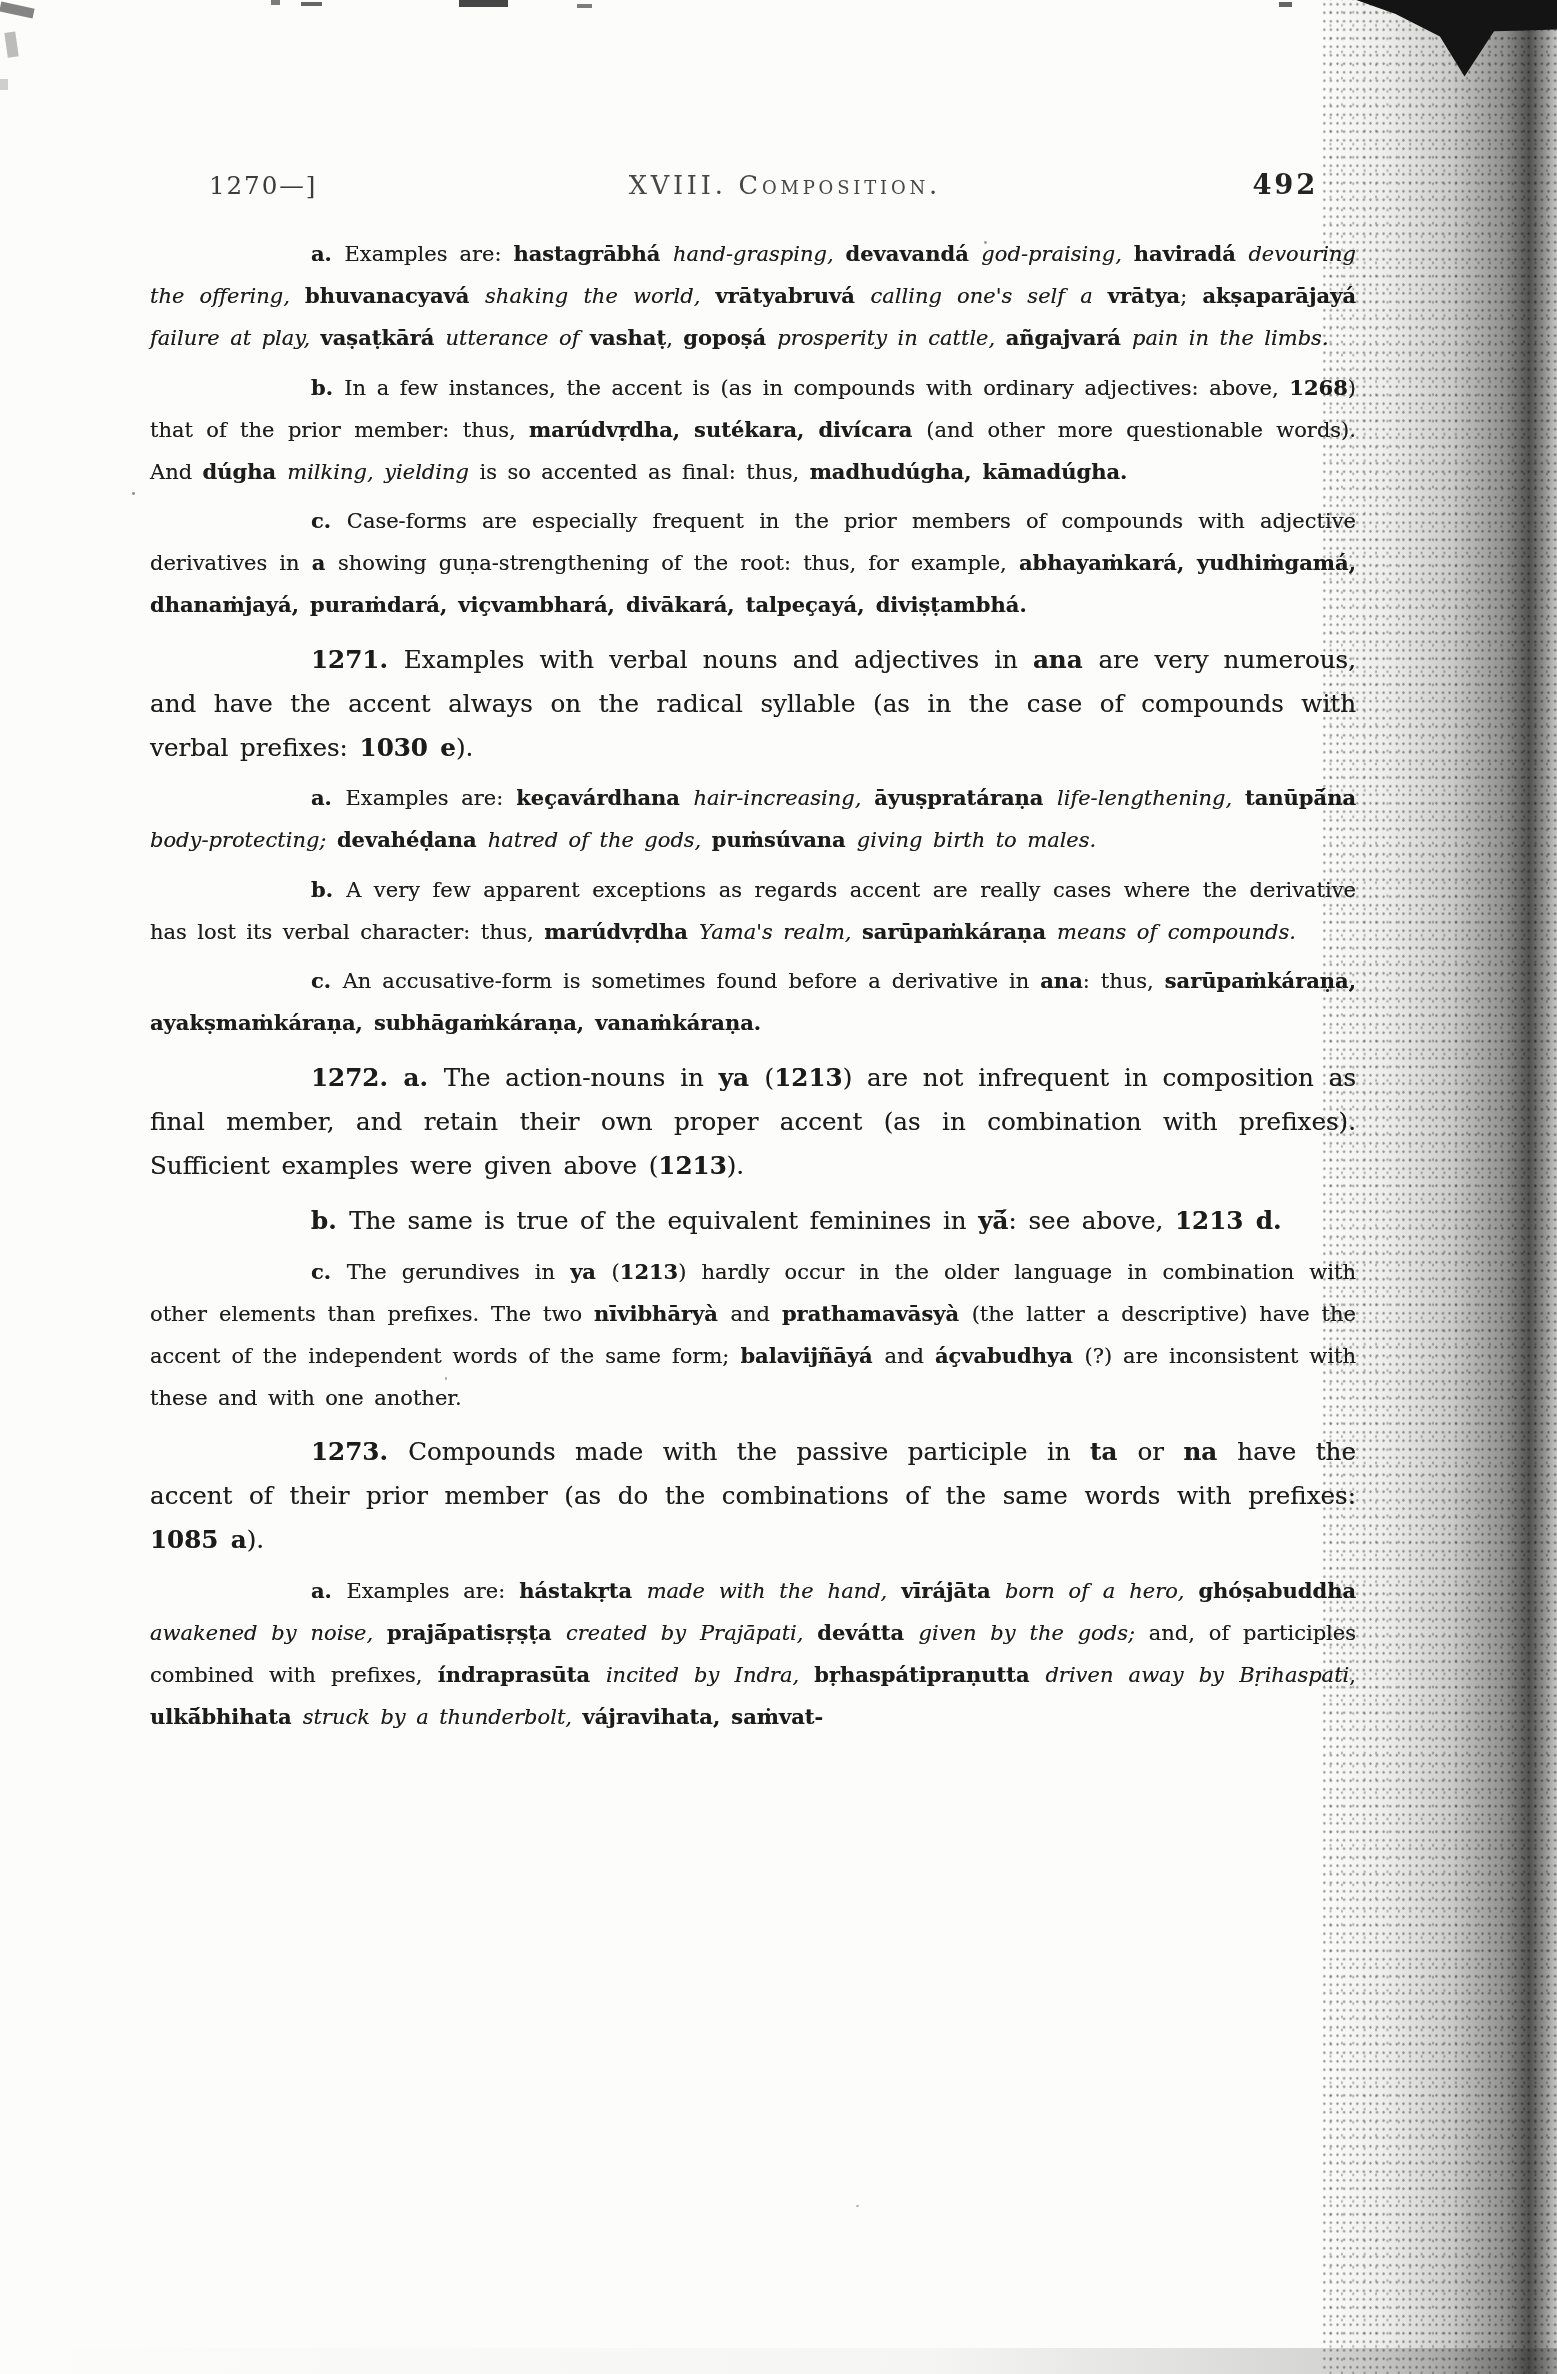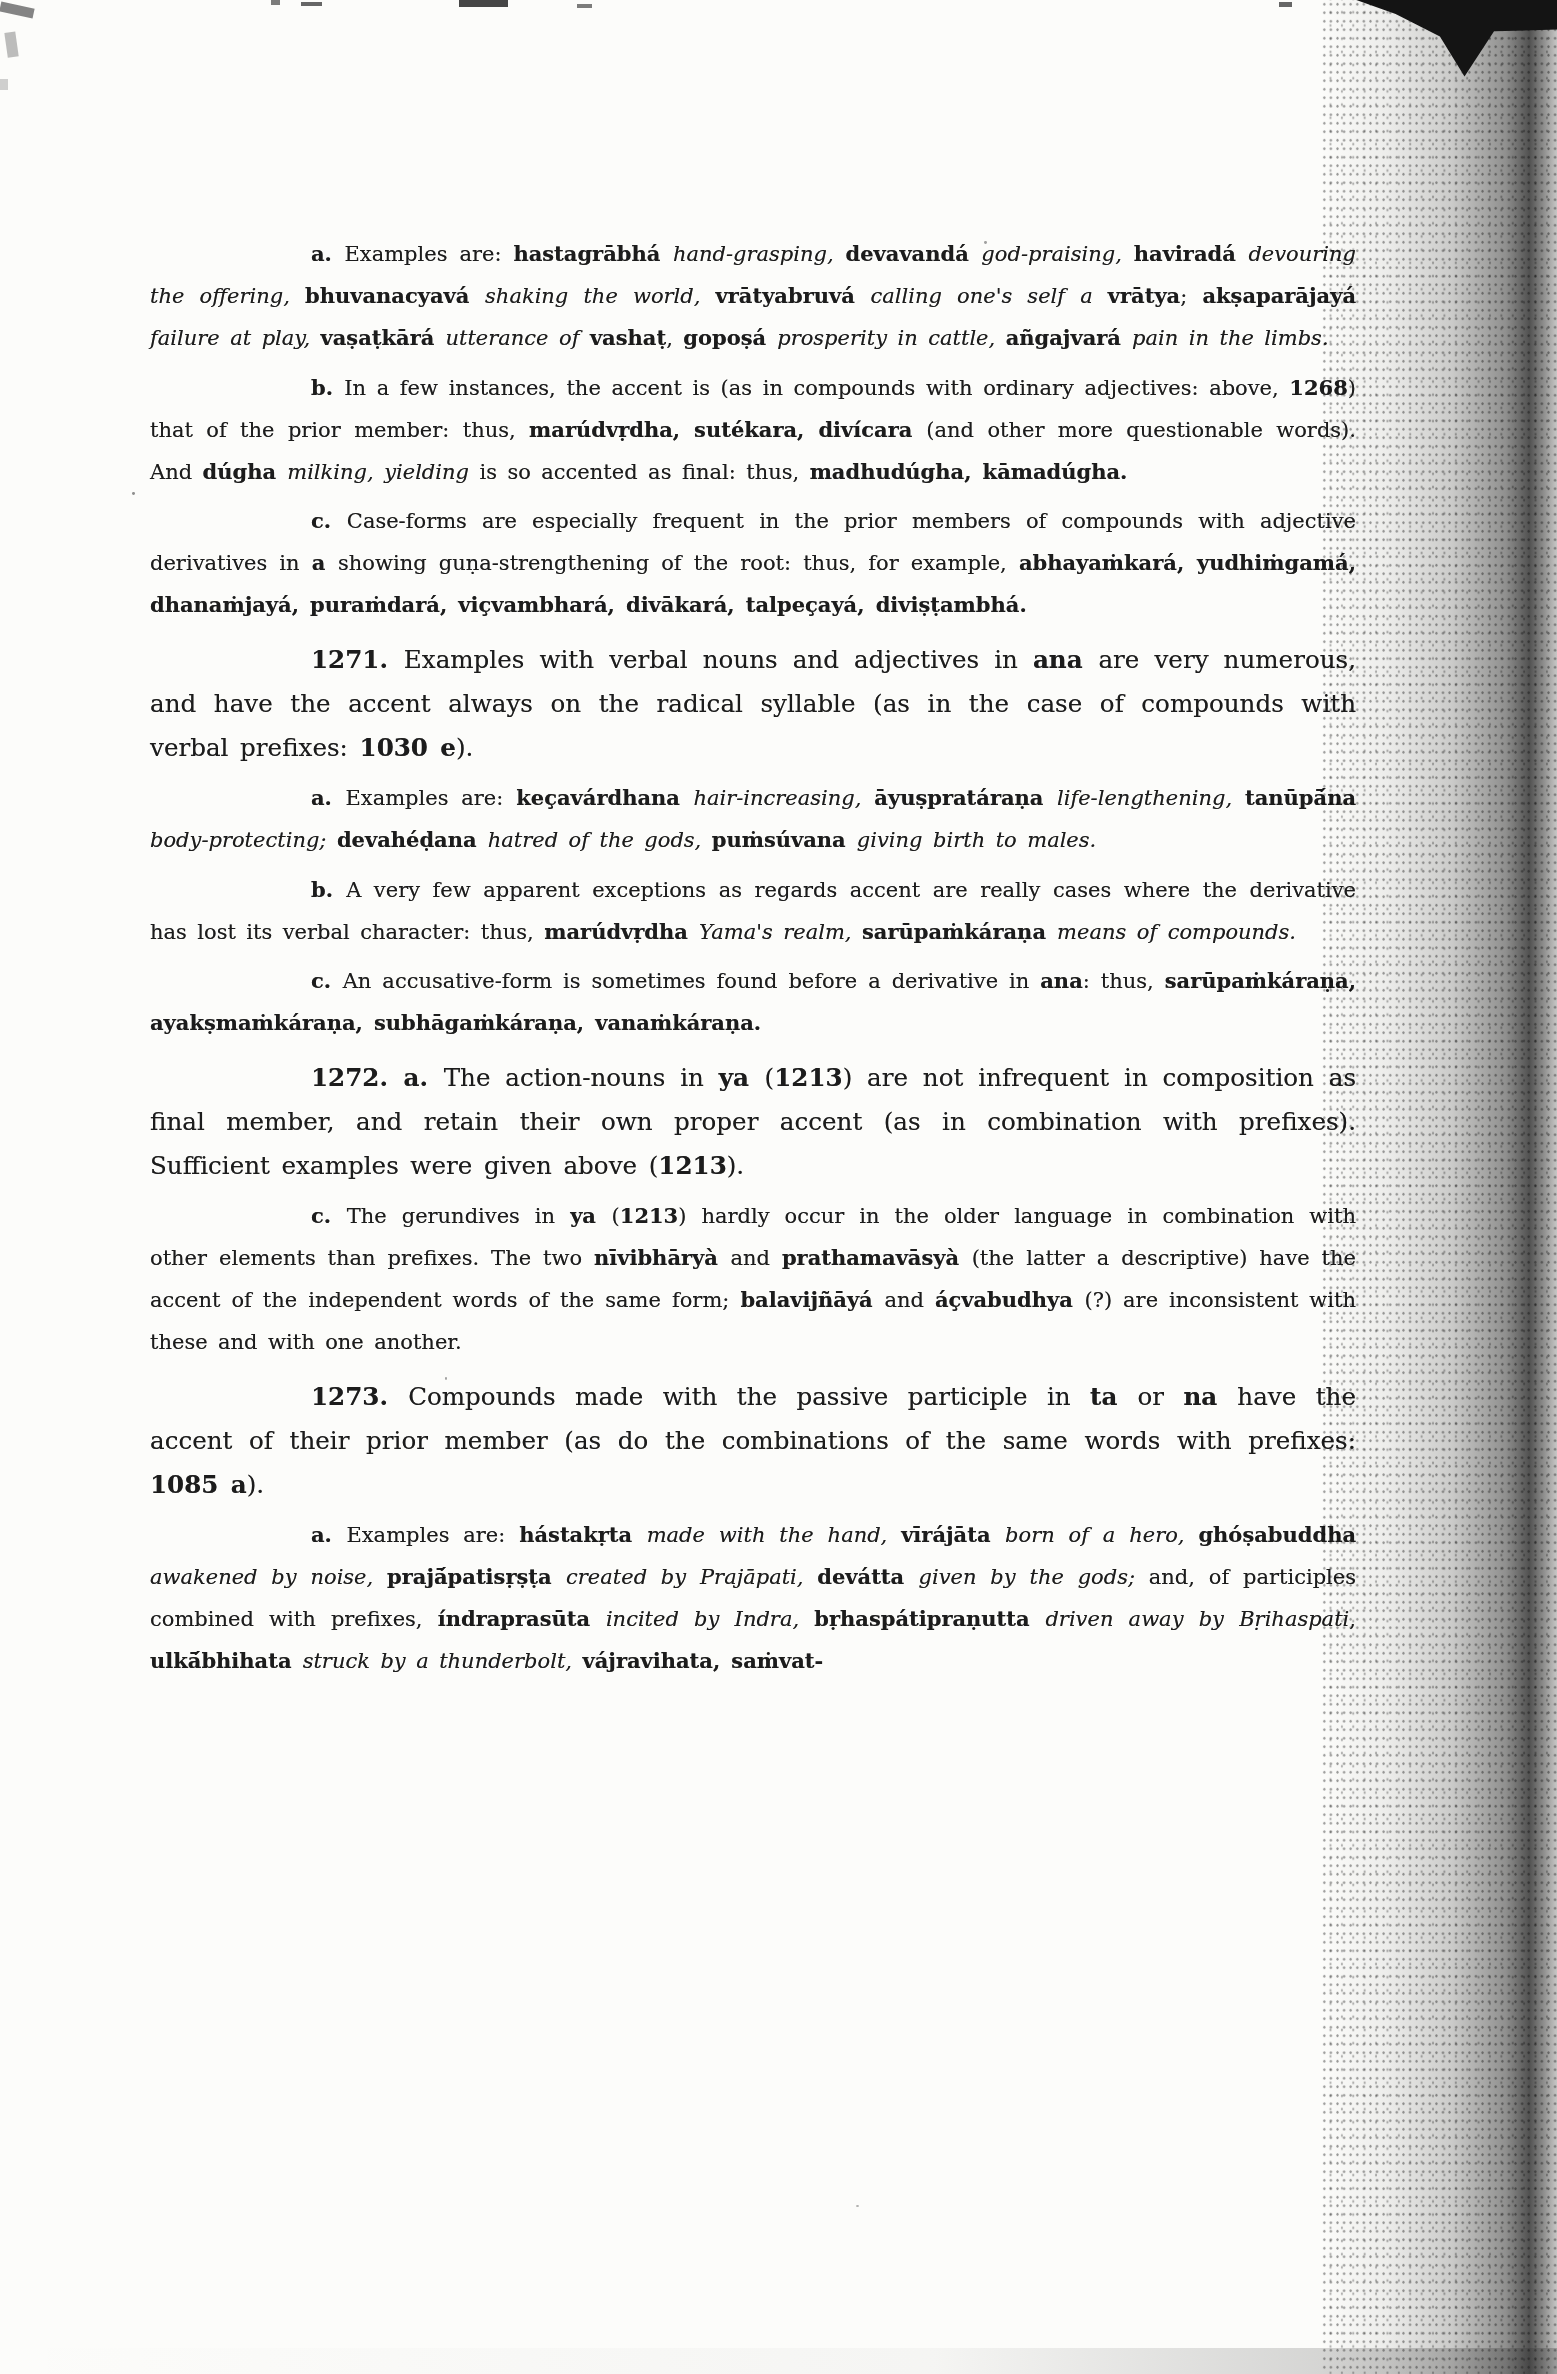--- a/index.html
+++ b/index.html
@@ -85,30 +85,36 @@
   .bottom-fade{
     position:absolute;left:0;bottom:0;width:100%;height:26.5px;
     background:linear-gradient(to right, rgba(70,70,70,0) 0%, rgba(70,70,70,.04) 60%, rgba(40,40,40,.25) 96%);
   }
 </style>
 </head>
 <body>
 
 <div class="page">
 
+  <header class="page-header">
+    <span class="h-left">1270—]</span>
+    <span class="h-center">XVIII. Composition.</span>
+    <span class="h-right">492</span>
+  </header>
 
   <main class="text-body" id="text-body">
       <p class="para small"><span class="seg-b">a. </span><span class="seg-n">Examples are: </span><span class="seg-b">hastagrābhá </span><span class="seg-i">hand-grasping, </span><span class="seg-b">devavandá </span><span class="seg-i">god-praising, </span><span class="seg-b">haviradá </span><span class="seg-i">devouring the offering, </span><span class="seg-b">bhuvanacyavá </span><span class="seg-i">shaking the world, </span><span class="seg-b">vrātyabruvá </span><span class="seg-i">calling one's self a </span><span class="seg-b">vrātya</span><span class="seg-n">; </span><span class="seg-b">akṣaparājayá </span><span class="seg-i">failure at play, </span><span class="seg-b">vaṣaṭkārá </span><span class="seg-i">utterance of </span><span class="seg-b">vashaṭ</span><span class="seg-n">, </span><span class="seg-b">gopoṣá </span><span class="seg-i">prosperity in cattle, </span><span class="seg-b">añgajvará </span><span class="seg-i">pain in the limbs.</span></p>
       <p class="para small"><span class="seg-b">b. </span><span class="seg-n">In a few instances, the accent is (as in compounds with ordinary adjectives: above, </span><span class="seg-b">1268</span><span class="seg-n">) that of the prior member: thus, </span><span class="seg-b">marúdvṛdha, sutékara, divícara </span><span class="seg-n">(and other more questionable words). And </span><span class="seg-b">dúgha </span><span class="seg-i">milking, yielding </span><span class="seg-n">is so accented as final: thus, </span><span class="seg-b">madhudúgha, kāmadúgha.</span></p>
       <p class="para small"><span class="seg-b">c. </span><span class="seg-n">Case-forms are especially frequent in the prior members of compounds with adjective derivatives in </span><span class="seg-b">a </span><span class="seg-n">showing guṇa-strengthening of the root: thus, for example, </span><span class="seg-b">abhayaṁkará, yudhiṁgamá, dhanaṁjayá, puraṁdará, viçvambhará, divākará, talpeçayá, diviṣṭambhá.</span></p>
       <p class="para large"><span class="seg-b">1271. </span><span class="seg-n">Examples with verbal nouns and adjectives in </span><span class="seg-b">ana </span><span class="seg-n">are very numerous, and have the accent always on the radical syllable (as in the case of compounds with verbal prefixes: </span><span class="seg-b">1030 e</span><span class="seg-n">).</span></p>
       <p class="para small"><span class="seg-b">a. </span><span class="seg-n">Examples are: </span><span class="seg-b">keçavárdhana </span><span class="seg-i">hair-increasing, </span><span class="seg-b">āyuṣpratáraṇa </span><span class="seg-i">life-lengthening, </span><span class="seg-b">tanūpā́na </span><span class="seg-i">body-protecting; </span><span class="seg-b">devahéḍana </span><span class="seg-i">hatred of the gods, </span><span class="seg-b">puṁsúvana </span><span class="seg-i">giving birth to males.</span></p>
       <p class="para small"><span class="seg-b">b. </span><span class="seg-n">A very few apparent exceptions as regards accent are really cases where the derivative has lost its verbal character: thus, </span><span class="seg-b">marúdvṛdha </span><span class="seg-i">Yama's realm, </span><span class="seg-b">sarūpaṁkáraṇa </span><span class="seg-i">means of compounds.</span></p>
       <p class="para small"><span class="seg-b">c. </span><span class="seg-n">An accusative-form is sometimes found before a derivative in </span><span class="seg-b">ana</span><span class="seg-n">: thus, </span><span class="seg-b">sarūpaṁkáraṇa, ayakṣmaṁkáraṇa, subhāgaṁkáraṇa, vanaṁkáraṇa.</span></p>
       <p class="para large"><span class="seg-b">1272. a. </span><span class="seg-n">The action-nouns in </span><span class="seg-b">ya </span><span class="seg-n">(</span><span class="seg-b">1213</span><span class="seg-n">) are not infrequent in composition as final member, and retain their own proper accent (as in combination with prefixes). Sufficient examples were given above (</span><span class="seg-b">1213</span><span class="seg-n">).</span></p>
+      <p class="para large"><span class="seg-b">b. </span><span class="seg-n">The same is true of the equivalent feminines in </span><span class="seg-b">yā́</span><span class="seg-n">: see above, </span><span class="seg-b">1213 d.</span></p>
       <p class="para small"><span class="seg-b">c. </span><span class="seg-n">The gerundives in </span><span class="seg-b">ya </span><span class="seg-n">(</span><span class="seg-b">1213</span><span class="seg-n">) hardly occur in the older language in combination with other elements than prefixes. The two </span><span class="seg-b">nīvibhāryà </span><span class="seg-n">and </span><span class="seg-b">prathamavāsyà </span><span class="seg-n">(the latter a descriptive) have the accent of the independent words of the same form; </span><span class="seg-b">balavijñāyá </span><span class="seg-n">and </span><span class="seg-b">áçvabudhya </span><span class="seg-n">(?) are inconsistent with these and with one another.</span></p>
       <p class="para large"><span class="seg-b">1273. </span><span class="seg-n">Compounds made with the passive participle in </span><span class="seg-b">ta </span><span class="seg-n">or </span><span class="seg-b">na </span><span class="seg-n">have the accent of their prior member (as do the combinations of the same words with prefixes: </span><span class="seg-b">1085 a</span><span class="seg-n">).</span></p>
       <p class="para small"><span class="seg-b">a. </span><span class="seg-n">Examples are: </span><span class="seg-b">hástakṛta </span><span class="seg-i">made with the hand, </span><span class="seg-b">vīrájāta </span><span class="seg-i">born of a hero, </span><span class="seg-b">ghóṣabuddha </span><span class="seg-i">awakened by noise, </span><span class="seg-b">prajā́patisṛṣṭa </span><span class="seg-i">created by Prajāpati, </span><span class="seg-b">devátta </span><span class="seg-i">given by the gods; </span><span class="seg-n">and, of participles combined with prefixes, </span><span class="seg-b">índraprasūta </span><span class="seg-i">incited by Indra, </span><span class="seg-b">bṛhaspátipraṇutta </span><span class="seg-i">driven away by Bṛihaspati</span><span class="seg-n">, </span><span class="seg-b">ulkā́bhihata </span><span class="seg-i">struck by a thunderbolt, </span><span class="seg-b">vájravihata, saṁvat-</span></p>
     </main>
 
   <div class="edge-shadow-right"></div>
   <div class="corner-blob-topright"></div>
   <div class="speck speck-a"></div>
   <div class="speck speck-b"></div>
   <div class="speck speck-c"></div>

